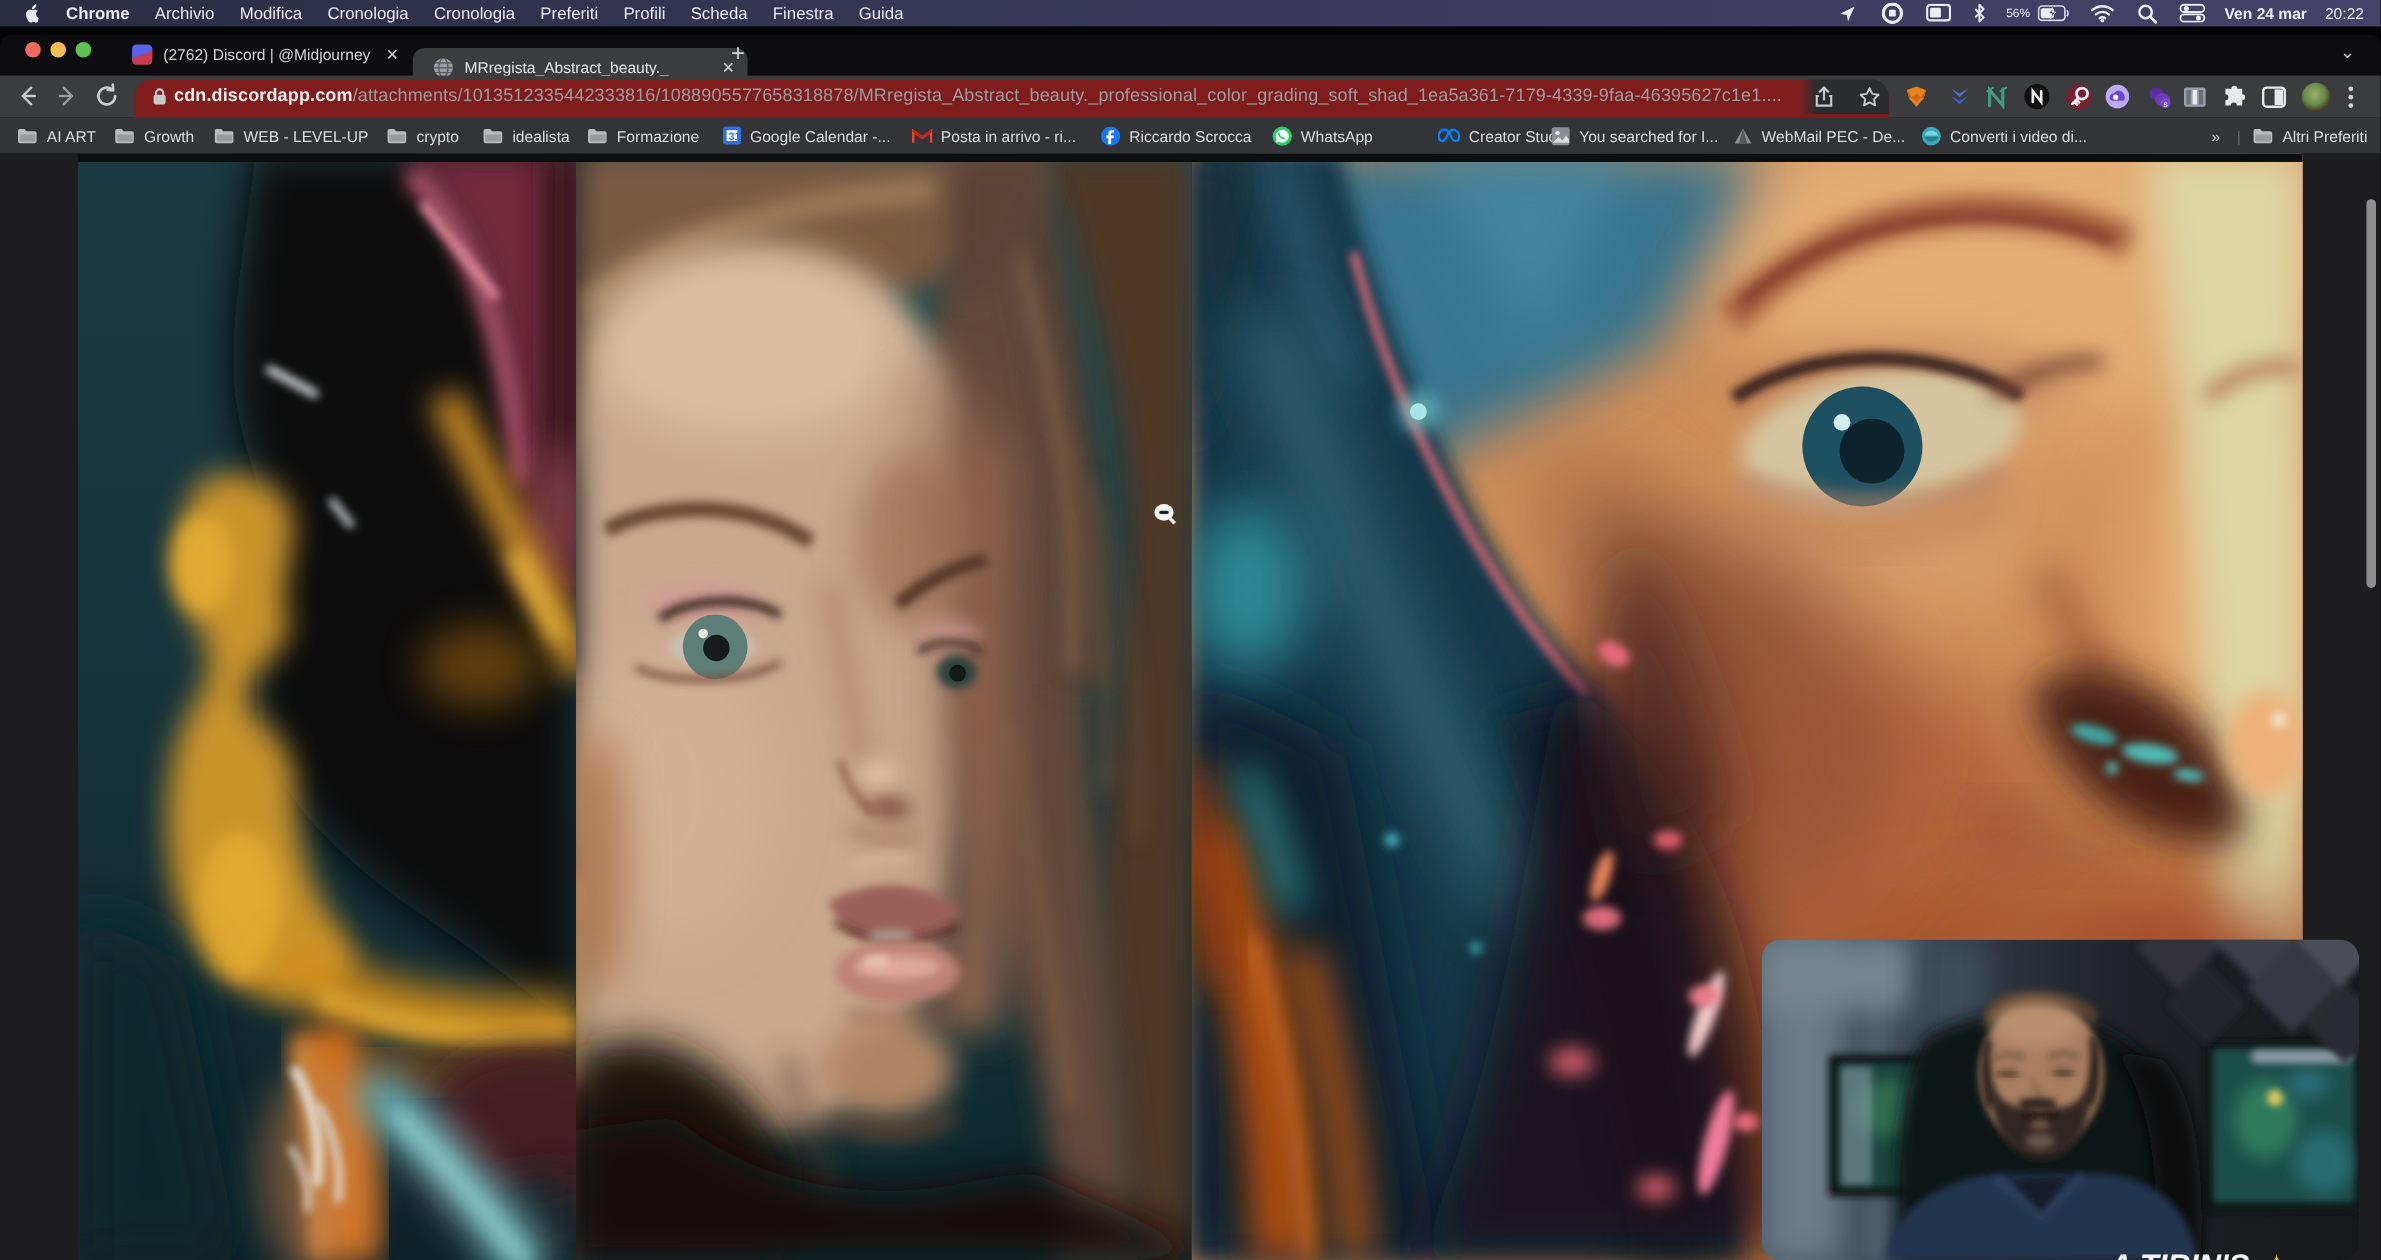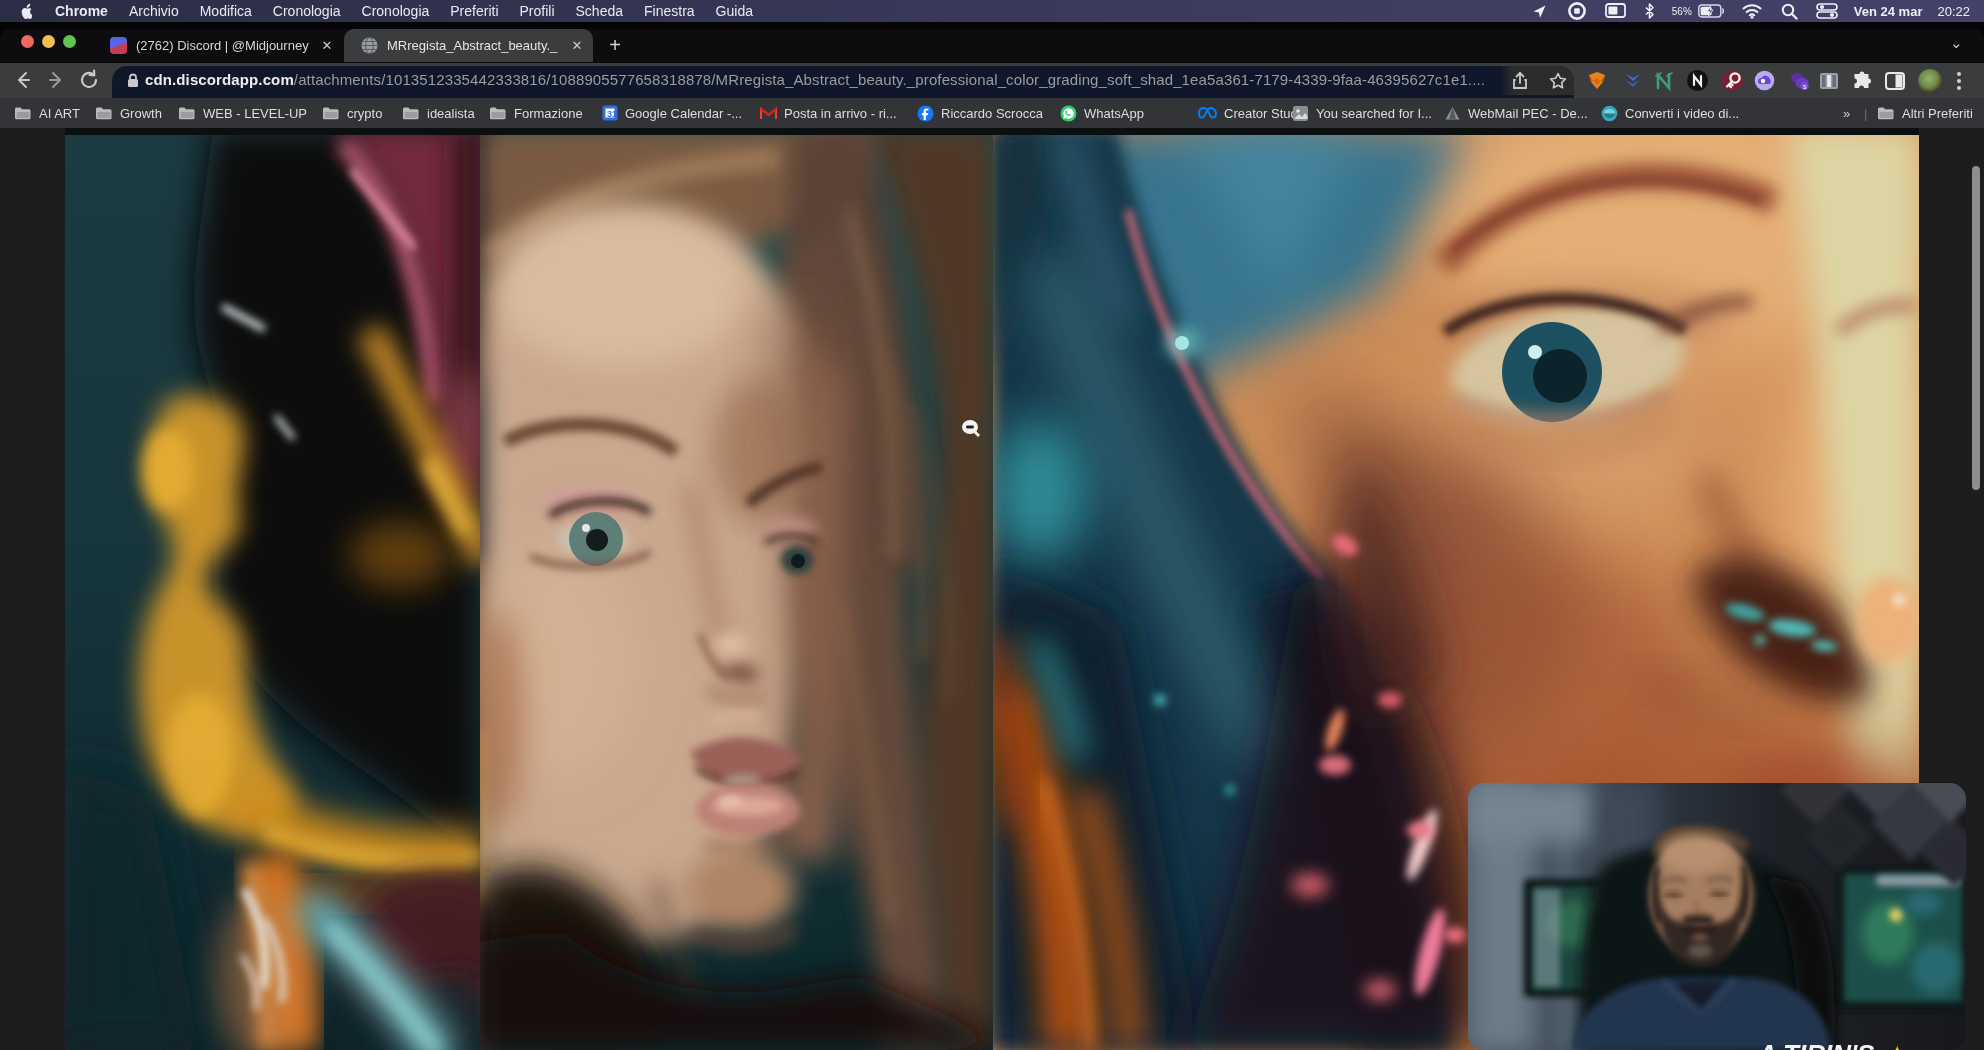--- a/index.html
+++ b/index.html
@@ -6,27 +6,27 @@
 #screen{position:relative;width:1984px;height:1050px;overflow:hidden;background:#050507;font-family:"Liberation Sans",sans-serif;}
 
 #menubar{position:absolute;left:0;top:0;width:1984px;height:22px;background:linear-gradient(90deg,#2b2d44 0%,#333451 30%,#3c3a5e 60%,#454269 100%);color:#e9e9f2;font-size:14px;display:flex;align-items:center;}
 #menubar .mi{margin-right:21px;white-space:nowrap;}
 #mright{position:absolute;right:0;top:0;height:22px;display:flex;align-items:center;color:#eceef6;font-size:13px;}
 
 #cwin{position:absolute;left:0;top:29px;width:1984px;height:1021px;background:#101012;border-radius:10px 10px 0 0;}
 #tabstrip{position:absolute;left:0;top:0;width:1984px;height:34px;background:#0d0d0f;border-radius:10px 10px 0 0;}
 .tl{position:absolute;top:6px;width:13px;height:13px;border-radius:50%;}
 #tab1{position:absolute;left:100px;top:0;width:243px;height:34px;color:#d6d6d6;font-size:13px;}
-#tab2{position:absolute;left:344px;top:0;width:249px;height:33px;background:#3b3c3e;border-radius:10px 10px 0 0;color:#e4e4e4;font-size:13px;}
+#tab2{position:absolute;left:344px;top:11px;width:249px;height:33px;background:#3b3c3e;border-radius:10px 10px 0 0;color:#e4e4e4;font-size:13px;padding-left:30px;}
 .tabx{position:absolute;top:9px;width:16px;height:16px;color:#cbcbcb;font-size:13px;text-align:center;line-height:16px;}
 #newtab{position:absolute;left:603px;top:5px;width:24px;height:24px;color:#d2d2d2;font-size:20px;text-align:center;line-height:23px;font-weight:400;}
 #tabchev{position:absolute;left:1950px;top:5px;color:#cfcfcf;font-size:15px;}
 #toolbar{position:absolute;left:0;top:34px;width:1984px;height:35px;background:#3b3c3e;}
 .navic{position:absolute;top:4px;color:#c9c9c9;}
-#urlpill{position:absolute;left:112px;top:3px;width:1462px;height:47px;background:#0f172a;border-radius:15px;overflow:hidden;}
+#urlpill{position:absolute;left:112px;top:3px;width:1462px;height:47px;background:#7f1d1d;border-radius:15px;overflow:hidden;}
 #urltxt{position:absolute;left:33px;top:5px;font-size:15px;letter-spacing:0.12px;white-space:nowrap;color:#9b9ca0;width:1360px;overflow:hidden;}
 #urltxt b{color:#ececec;font-weight:bold;}
 #pillic{position:absolute;right:0;top:0;height:29px;display:flex;align-items:center;background:linear-gradient(90deg,rgba(43,44,46,0),#2b2c2e 18%);padding:0 6px 0 10px;}
 #extrow{position:absolute;left:1586px;top:3px;height:29px;display:flex;align-items:center;}
 #bookbar{position:absolute;left:0;top:69px;width:1984px;height:30px;background:#333437;display:flex;align-items:center;color:#dddddf;font-size:13px;}
 .bk{display:flex;align-items:center;white-space:nowrap;margin-right:0;}
 .bk svg{margin-right:7px;}
 
 #content{position:absolute;left:0;top:99px;width:1984px;height:922px;background:#1d1d1f;}
 #artwrap{position:absolute;left:65px;top:0;width:1854px;height:922px;}

